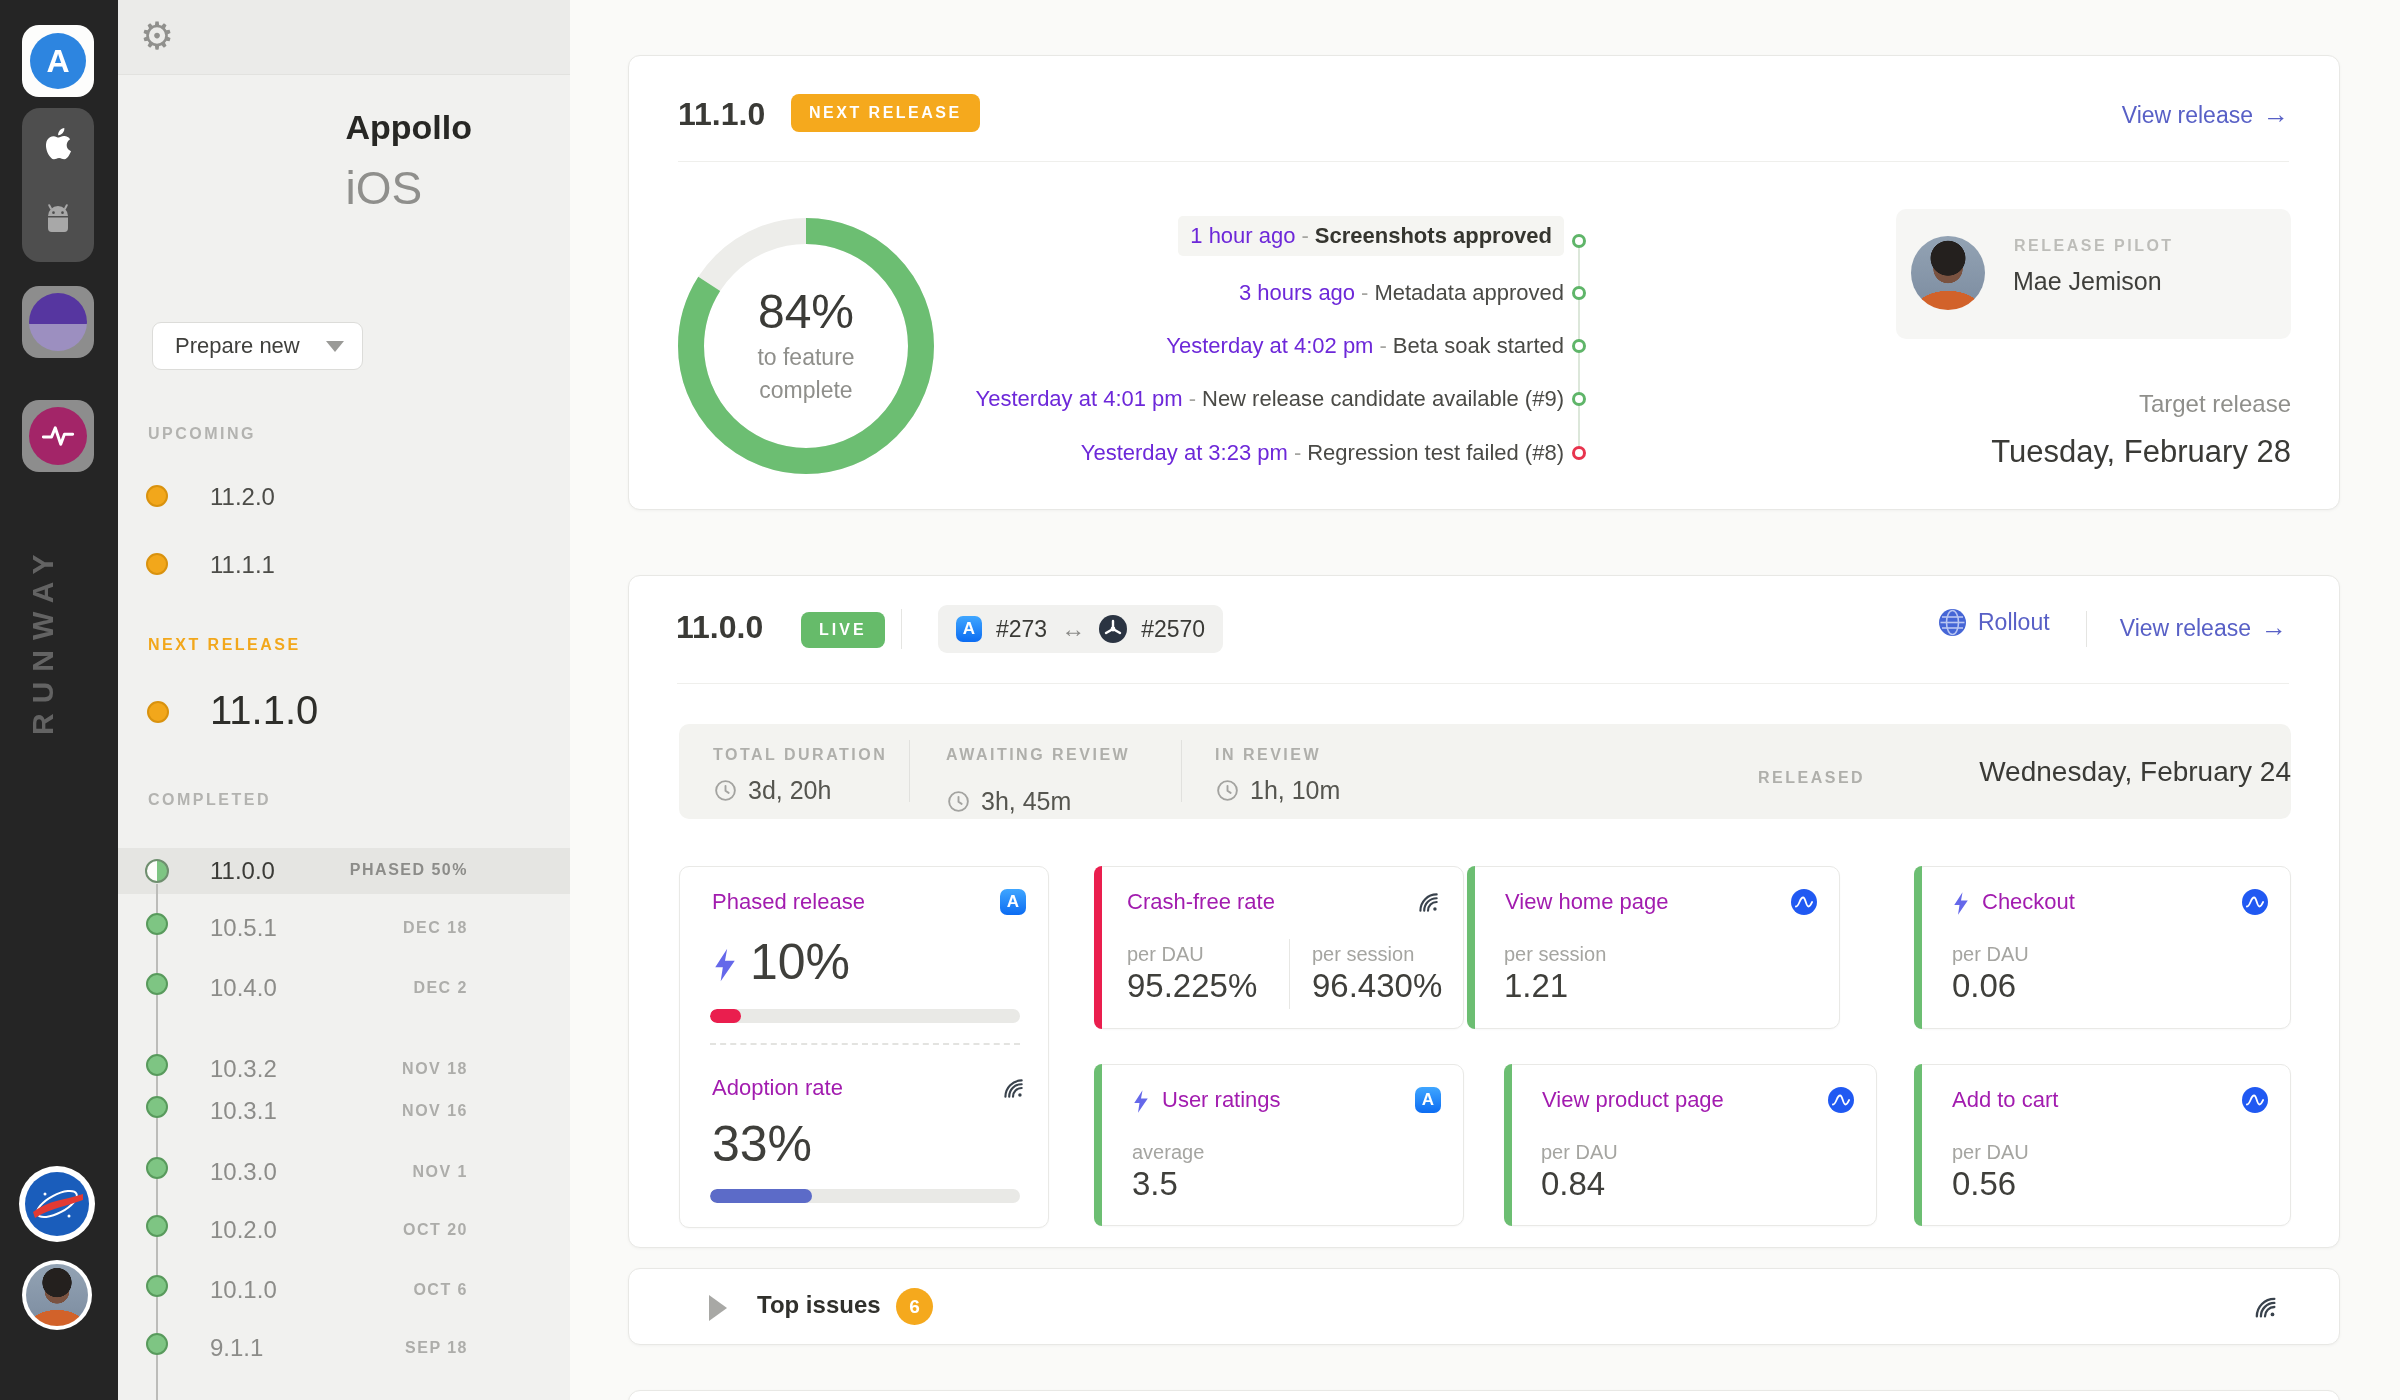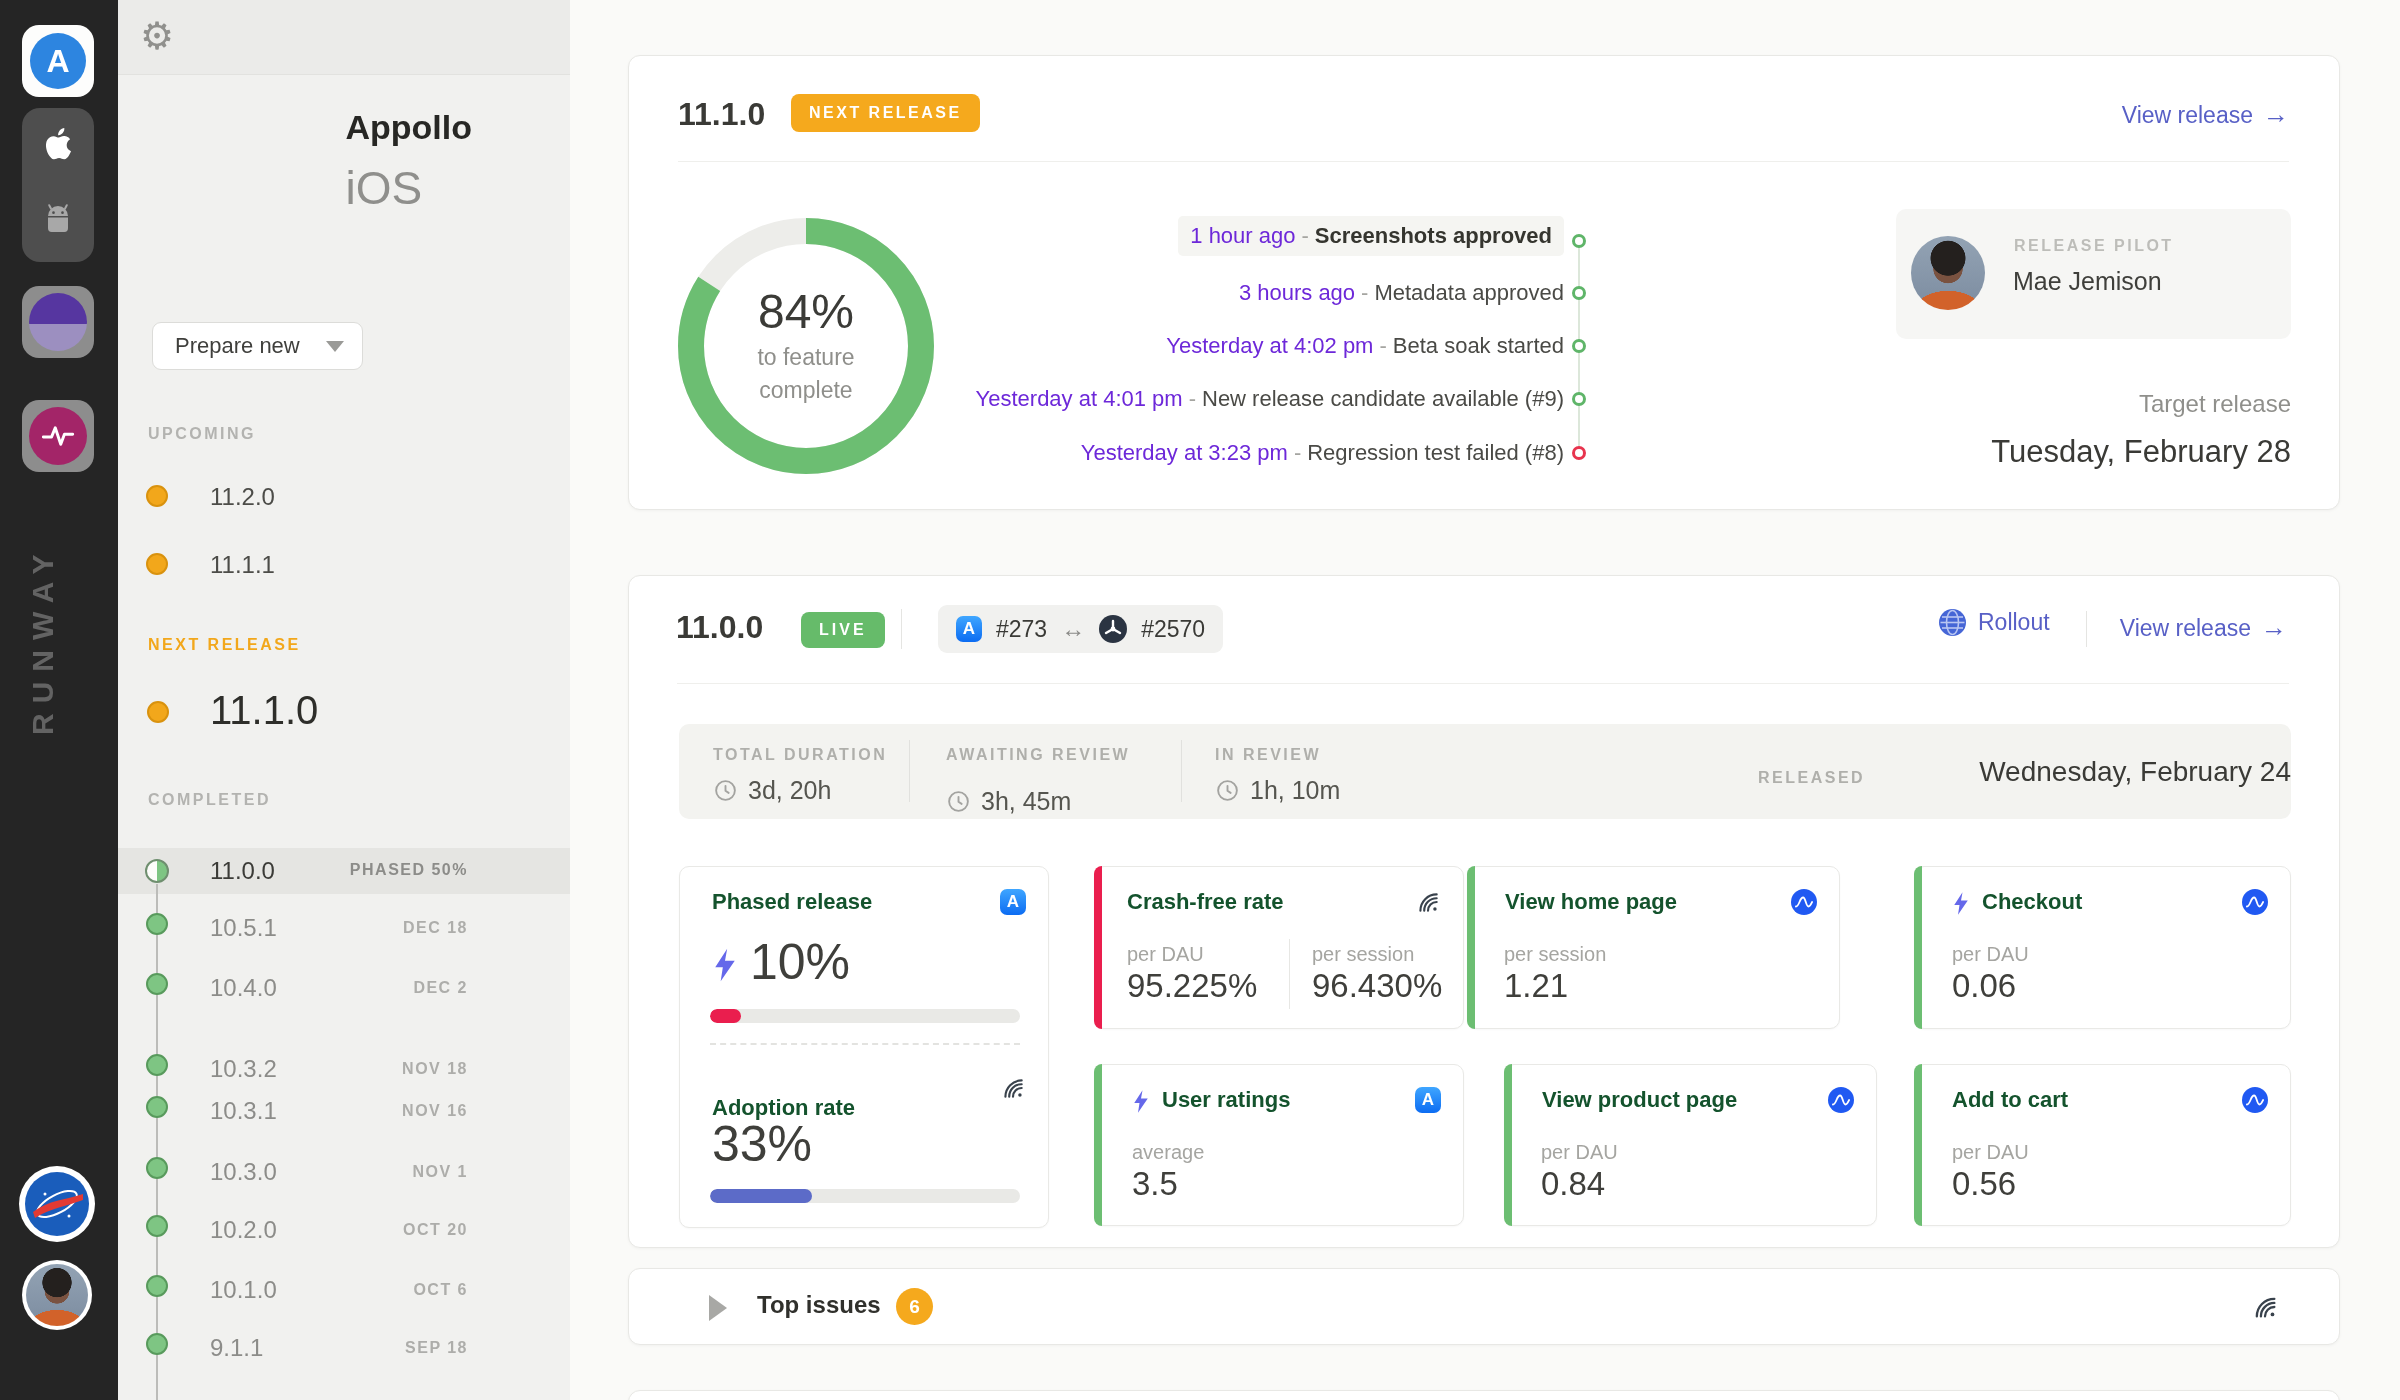--- a/index.html
+++ b/index.html
@@ -105,21 +105,21 @@
   .stat-label { position:absolute; top:22px; font-size:16px; font-weight:600; letter-spacing:2.5px; color:#AFAFAB; }
   .stat-value { position:absolute; top:52px; display:inline-flex; align-items:center; gap:10px; font-size:25px; color:#55554F; }
   .banner-vdiv { position:absolute; top:16px; width:1px; height:62px; background:#E1E1DE; }
   #released-label { position:absolute; left:1079px; top:45px; font-size:16px; font-weight:600; letter-spacing:2.5px; color:#AFAFAB; }
   #released-date { position:absolute; right:0px; top:32px; font-size:28px; font-weight:500; color:#3A3A36; }
 
   .metric { position:absolute; background:#fff; border:1px solid #E9E9E6; border-radius:10px; box-shadow:0 1px 2px rgba(0,0,0,0.03); }
   .metric .accent { position:absolute; left:-1px; top:-1px; bottom:-1px; width:8px; border-radius:10px 0 0 10px; }
   .accent-red { background:#EA1E4E; }
   .accent-green { background:#6CBE72; }
-  .metric .title { position:absolute; top:22px; font-size:22px; color:#14532d;font-weight:bold; }
+  .metric .title { position:absolute; top:22px; font-size:22px; color:#a21caf; }
   .metric .mlabel { position:absolute; top:76px; font-size:20px; color:#A5A5A1; }
   .metric .mvalue { position:absolute; top:100px; font-size:33px; color:#3F3F3B; }
   .provider { position:absolute; right:22px; top:22px; width:26px; height:26px; }
   .icon-appstore { border-radius:7px; background:linear-gradient(180deg,#3FA6FF,#0C6CF2); color:#fff; display:flex; align-items:center; justify-content:center; font-size:17px; font-weight:700; }
   .icon-amplitude { border-radius:50%; background:#2059F2; display:flex; align-items:center; justify-content:center; }
   .bar { position:absolute; left:30px; width:310px; height:14px; border-radius:7px; background:#E9E9E6; overflow:hidden; }
   .bar .fill { height:14px; border-radius:7px; }
   .fill-red { background:#EA1E4E; }
   .fill-indigo { background:#5C6BC8; }
   #metric-phased .dashed { position:absolute; left:30px; width:310px; top:176px; border-top:2px dashed #E3E3E0; }
@@ -404,21 +404,21 @@
     <span class="abs" style="left:32px; top:80px;">
       <svg width="26" height="36" viewBox="0 0 24 32" fill="#6568EA">
           <polygon points="14,1 3,18 10,18 8,31 21,12 12,12"></polygon>
         </svg>
     </span>
     <div class="big-pct" style="left:70px; top:66px;">10%</div>
     <div class="bar" style="top:142px;">
       <div class="fill fill-red" style="width: 10%;"></div>
     </div>
     <div class="dashed"></div>
-    <div class="title" style="left:32px; top:208px;margin-top:20px;">Adoption rate</div>
+    <div class="title" style="left:32px; top:208px;">Adoption rate</div>
     <span class="provider" style="top:208px;">
       <svg width="26" height="26" viewBox="0 0 24 24" fill="none" stroke="#39424C" stroke-width="2" stroke-linecap="round">
           <path d="M5 20 A 15 15 0 0 1 20 5"></path>
           <path d="M8.5 20 A 11.5 11.5 0 0 1 20 8.5"></path>
           <path d="M12 20 A 8 8 0 0 1 20 12"></path>
           <circle cx="18.4" cy="18.4" r="1.6" fill="#39424C" stroke="none"></circle>
         </svg>
     </span>
     <div class="big-pct" style="left:32px; top:248px;">33%</div>
     <div class="bar" style="top:322px;">

